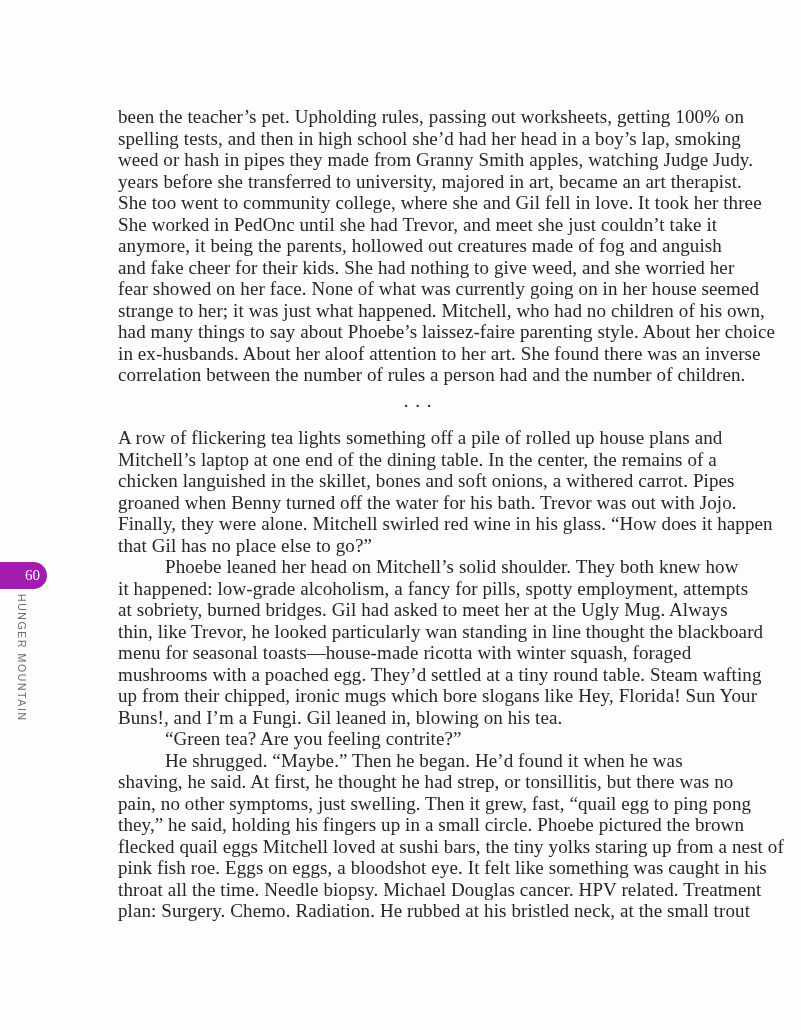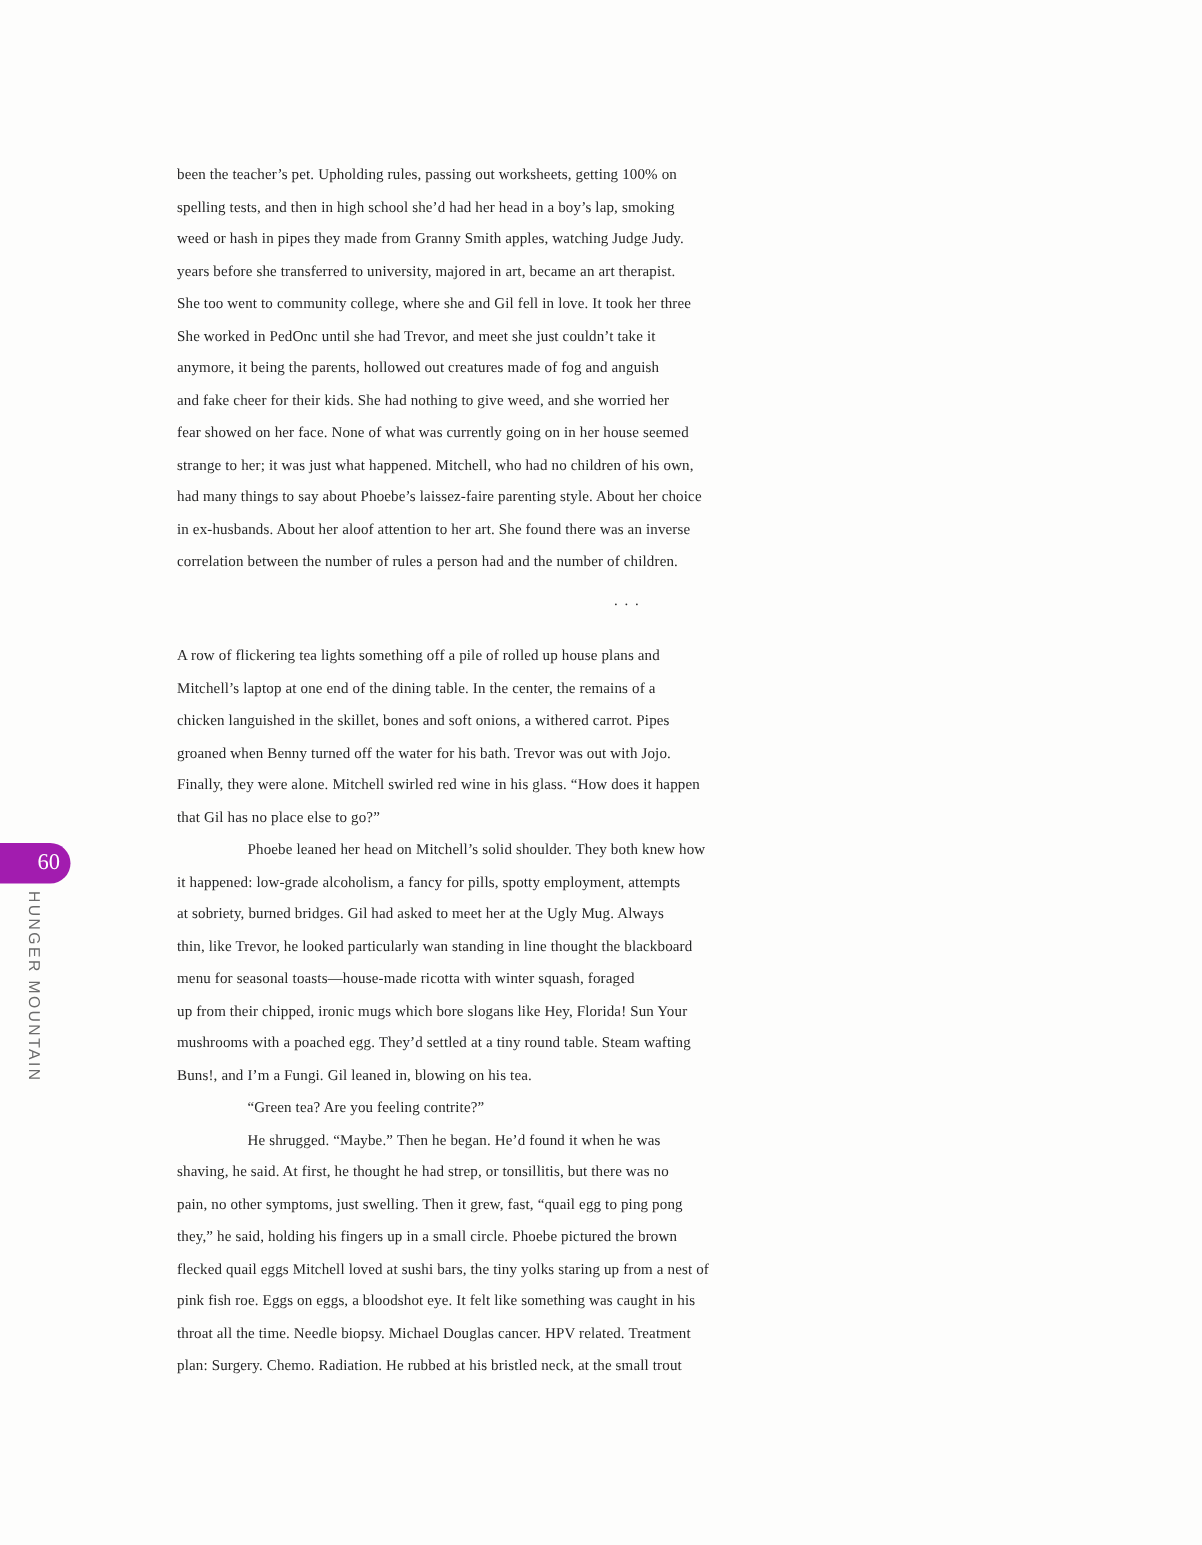--- a/index.html
+++ b/index.html
@@ -13,21 +13,21 @@
     height: 1030px;
     background: #fdfdfc;
     overflow: hidden;
     font-family: "Liberation Serif", "DejaVu Serif", serif;
   }
   .text-block {
     position: absolute;
     left: 118px;
     top: 106px;
     width: 600px;
-    font-size: 10px;
+    font-size: 19px;
     line-height: 21.5px;
     color: #262626;
     letter-spacing: 0.1px;
   }
   .paragraph { margin: 0; }
   .line { white-space: nowrap; }
   .line.indent { padding-left: 47px; }
   .section-break {
     text-align: center;
     margin: 4px 0 16px 0;
@@ -96,22 +96,22 @@
         <div class="line">groaned when Benny turned off the water for his bath. Trevor was out with Jojo.</div>
         <div class="line">Finally, they were alone. Mitchell swirled red wine in his glass. “How does it happen</div>
         <div class="line">that Gil has no place else to go?”</div>
       </div>
       <div class="paragraph">
         <div class="line indent">Phoebe leaned her head on Mitchell’s solid shoulder. They both knew how</div>
         <div class="line">it happened: low-grade alcoholism, a fancy for pills, spotty employment, attempts</div>
         <div class="line">at sobriety, burned bridges. Gil had asked to meet her at the Ugly Mug. Always</div>
         <div class="line">thin, like Trevor, he looked particularly wan standing in line thought the blackboard</div>
         <div class="line">menu for seasonal toasts—house-made ricotta with winter squash, foraged</div>
+        <div class="line">mushrooms with a poached egg. They’d settled at a tiny round table. Steam wafting</div>
         <div class="line">up from their chipped, ironic mugs which bore slogans like Hey, Florida! Sun Your</div>
-        <div class="line">mushrooms with a poached egg. They’d settled at a tiny round table. Steam wafting</div>
         <div class="line">Buns!, and I’m a Fungi. Gil leaned in, blowing on his tea.</div>
       </div>
       <div class="paragraph">
         <div class="line indent">“Green tea? Are you feeling contrite?”</div>
       </div>
       <div class="paragraph">
         <div class="line indent">He shrugged. “Maybe.” Then he began. He’d found it when he was</div>
         <div class="line">shaving, he said. At first, he thought he had strep, or tonsillitis, but there was no</div>
         <div class="line">pain, no other symptoms, just swelling. Then it grew, fast, “quail egg to ping pong</div>
         <div class="line">they,” he said, holding his fingers up in a small circle. Phoebe pictured the brown</div>

